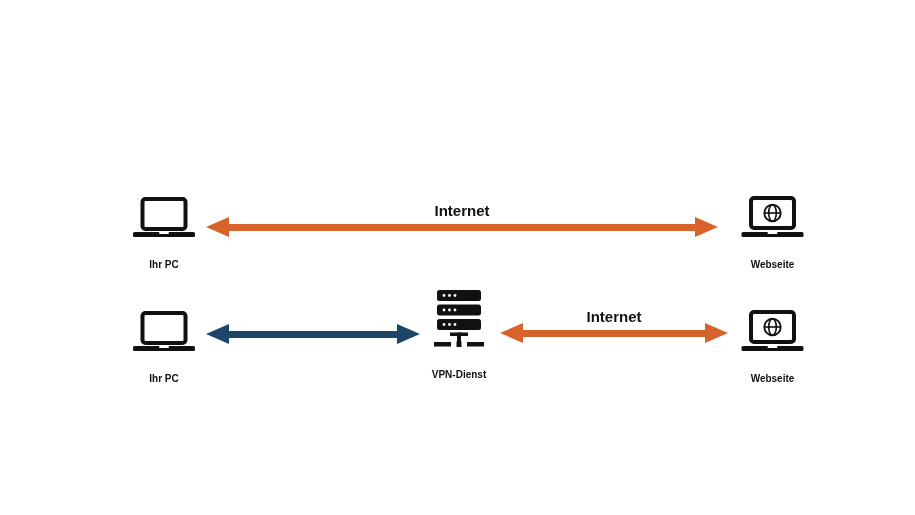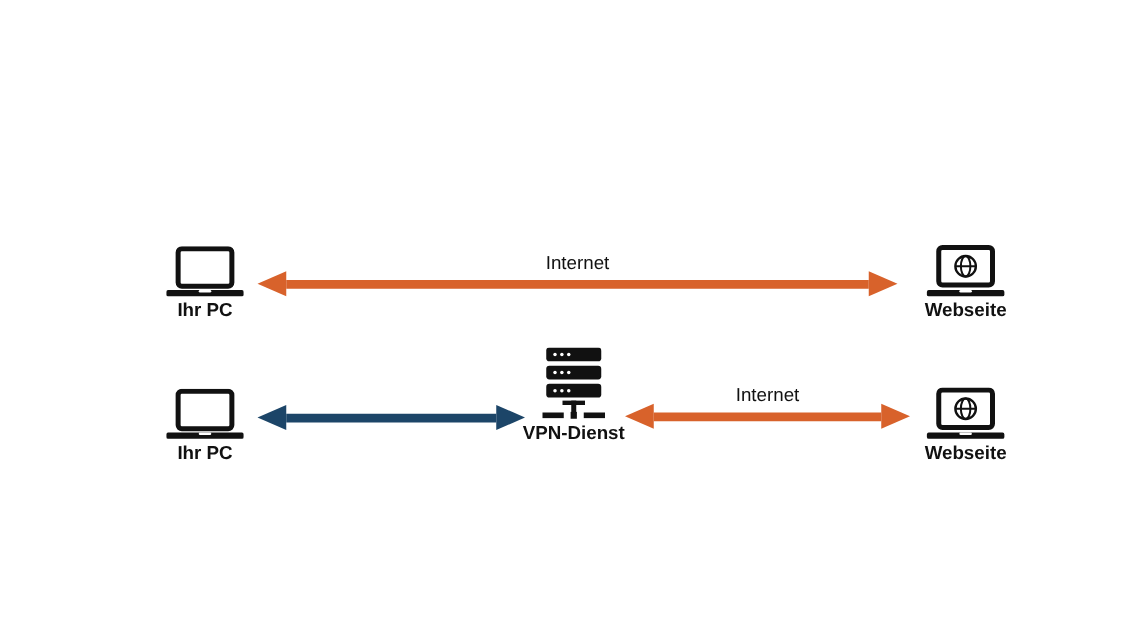--- a/index.html
+++ b/index.html
@@ -5,52 +5,52 @@
   html,body{margin:0;padding:0;}
   body{
     width:915px;height:515px;position:relative;overflow:hidden;
     background:#ffffff;
     font-family:"Liberation Sans","DejaVu Sans",sans-serif;
   }
   .canvas{position:absolute;inset:0;}
   
   .node{position:absolute;display:flex;flex-direction:column;align-items:center;}
   .node .caption{
-    margin-top:2px;font-size:15px;font-weight:700;color:#111;
+    margin-top:18px;font-size:10px;font-weight:700;color:#111;
     white-space:nowrap;line-height:18px;
   }
   .icon svg{display:block;}
   
   .arrow{position:absolute;display:flex;align-items:center;}
   .arrow .head-left{
     width:0;height:0;flex:0 0 auto;
     border-top:10px solid transparent;border-bottom:10px solid transparent;
     border-right:23px solid var(--c,#000);
   }
   .arrow .shaft{flex:1 1 auto;height:7px;background:var(--c,#000);}
   .arrow .head-right{
     width:0;height:0;flex:0 0 auto;
     border-top:10px solid transparent;border-bottom:10px solid transparent;
     border-left:23px solid var(--c,#000);
   }
   
   .arrow-label{
-    position:absolute;text-align:center;font-size:15px;font-weight:400;
+    position:absolute;text-align:center;font-size:15px;font-weight:700;
     color:#111;line-height:18px;white-space:nowrap;
   }
   
   .r1-pc      {left:133px;top:197px;width:62px;}
   .r1-arrow   {left:206px;top:217px;width:512px;height:20px;}
   .r1-arrlab  {left:206px;top:202px;width:512px;}
   .r1-web     {left:740px;top:196px;width:65px;}
 
   .r2-pc      {left:133px;top:311px;width:62px;}
   .r2-blue    {left:206px;top:324px;width:214px;height:20px;}
   .r2-bluelab {left:206px;top:308px;width:214px;}
-  .r2-server  {left:429px;top:278px;width:60px;}
+  .r2-server  {left:429px;top:290px;width:60px;}
   .r2-orange  {left:500px;top:323px;width:228px;height:20px;}
   .r2-orglab  {left:500px;top:308px;width:228px;}
   .r2-web     {left:740px;top:310px;width:65px;}
 </style>
 </head>
 <body style="background: rgb(255, 255, 255);">
 
 <div class="canvas">
 
   <div class="node r1-pc">

